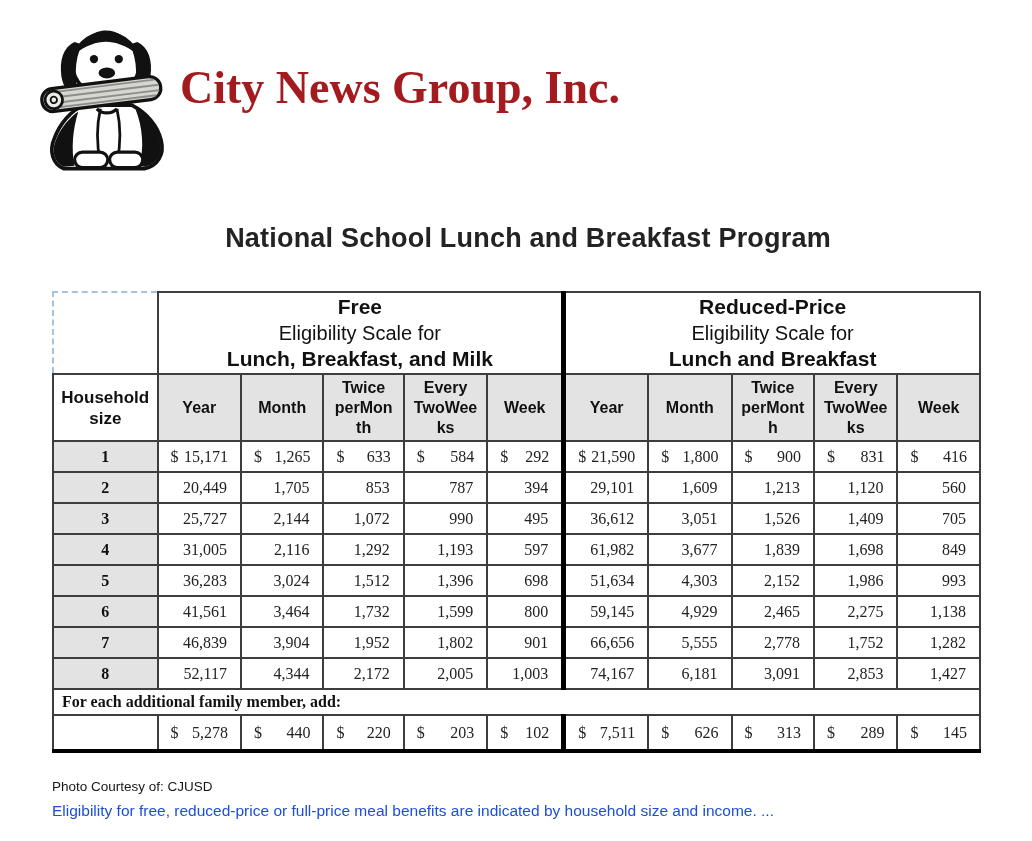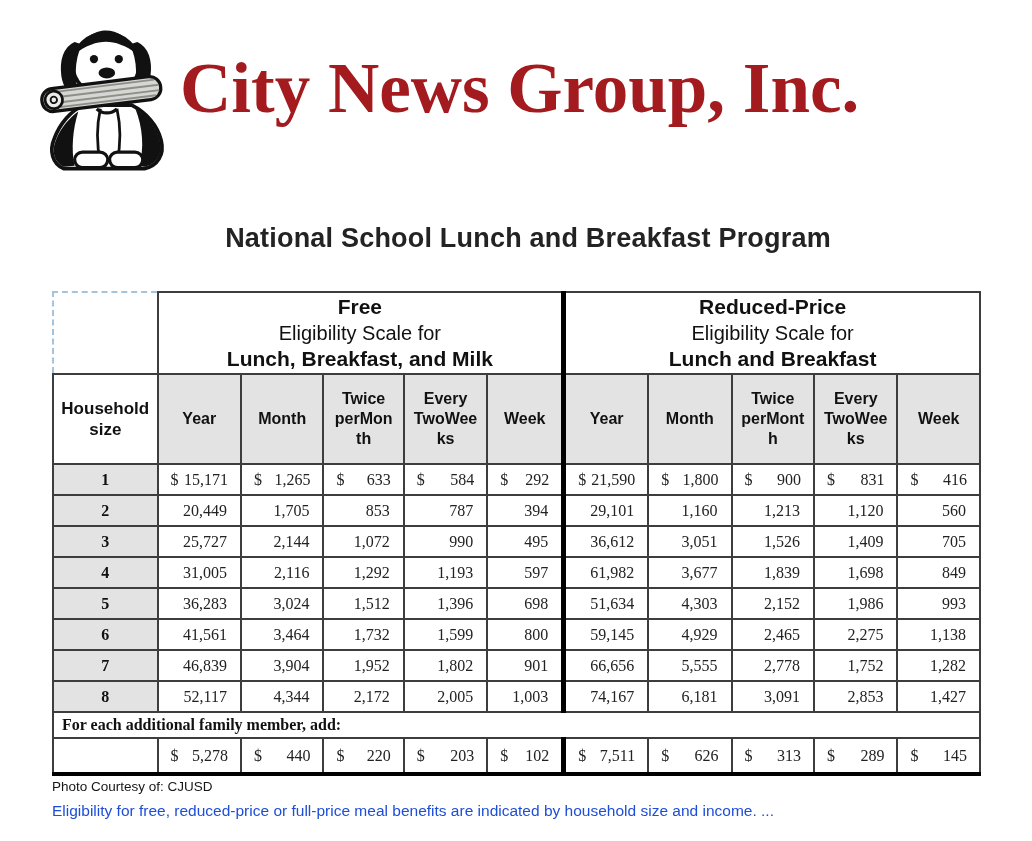--- a/index.html
+++ b/index.html
@@ -3,33 +3,33 @@
 <meta charset="utf-8">
 <style>
   html,body{margin:0;padding:0;background:#ffffff;}
   .page{position:relative;width:1032px;height:841px;background:#fff;overflow:hidden;
         font-family:"Liberation Sans",sans-serif;}
 
   
   .masthead{position:absolute;top:12px;left:36px;display:flex;align-items:center;height:166px;}
   .dog-wrap{width:138px;height:160px;flex:0 0 auto;}
   .brand{font-family:"Liberation Serif",serif;font-weight:bold;color:#a31b1e;
-         font-size:71px;line-height:1;margin:0 0 14px 6px;white-space:nowrap;letter-spacing:0px;}
+         font-size:46px;line-height:1;margin:0 0 14px 6px;white-space:nowrap;letter-spacing:0px;}
 
   
   .article-title{position:absolute;top:211px;left:0;width:100%;text-align:center;margin:12px;
                  font-size:27px;font-weight:bold;color:#232323;letter-spacing:0.2px;}
 
   
   .tablewrap{position:absolute;top:291px;left:52px;}
   table{border-collapse:collapse;table-layout:fixed;width:929px;background:#fff;}
   td,th{border:2px solid #3d3d3d;padding:0;vertical-align:middle;background:#fff;}
 
   tr.section-row{height:82px;}
-  tr.colhead-row{height:90px;border-radius:31px;}
+  tr.colhead-row{height:67px;border-radius:31px;}
   tbody.data-rows tr{height:31px;}
   tr.addlabel-row{height:20px;}
   tr.add-row{height:36px;}
   tr.add-row td{border-bottom:4px solid #000;}
 
   td.corner{background:#fff;border-top:2px dashed #a6c3dc;border-left:2px dashed #a6c3dc;}
 
   td.section{text-align:center;color:#111;margin-left:44px;}
   .sec-b{font-weight:bold;font-size:21px;line-height:26px;}
   .sec-r{font-weight:normal;font-size:20px;line-height:26px;}
@@ -217,21 +217,21 @@
             </td>
           </tr>
           <tr>
             <td class="size-cell">2</td>
             <td class="val">20,449</td>
             <td class="val">1,705</td>
             <td class="val">853</td>
             <td class="val">787</td>
             <td class="val">394</td>
             <td class="val divider-left">29,101</td>
-            <td class="val">1,160</td>
+            <td class="val">1,609</td>
             <td class="val">1,213</td>
             <td class="val">1,120</td>
             <td class="val">560</td>
           </tr>
           <tr>
             <td class="size-cell">3</td>
             <td class="val">25,727</td>
             <td class="val">2,144</td>
             <td class="val">1,072</td>
             <td class="val">990</td>

